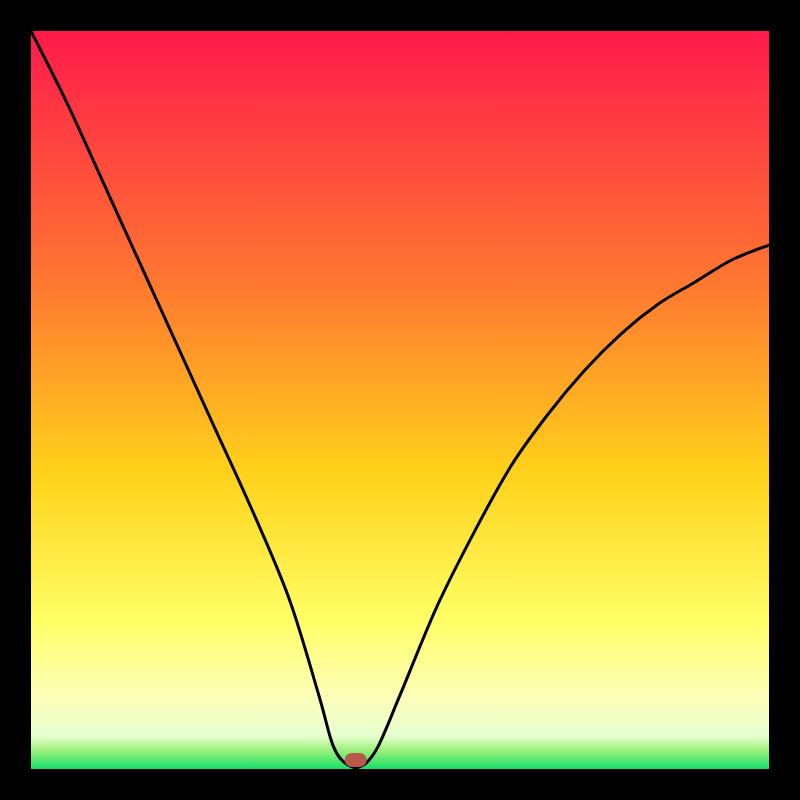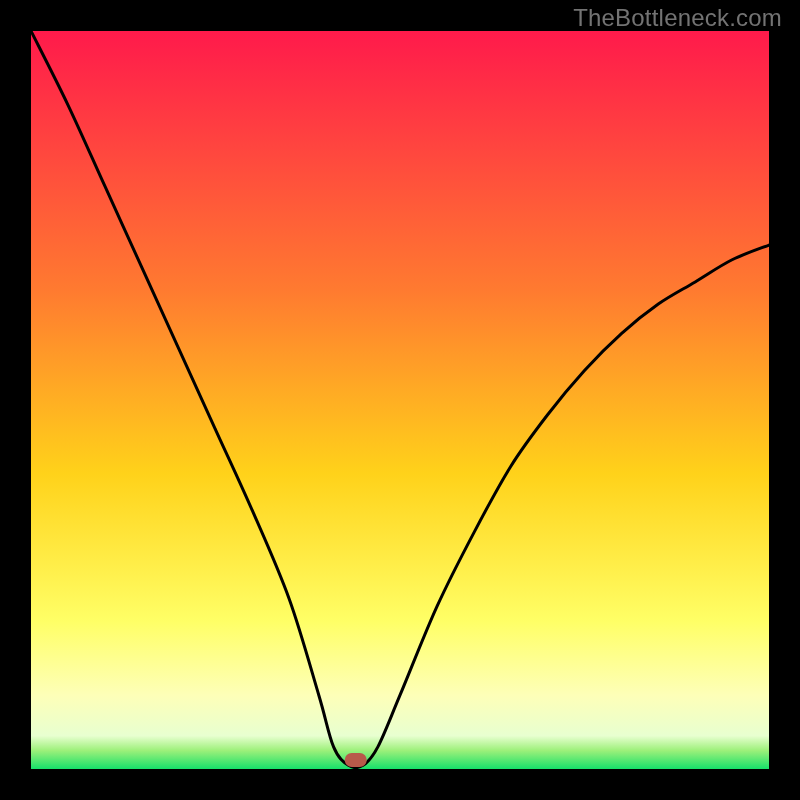--- a/index.html
+++ b/index.html
@@ -38,21 +38,20 @@
   .plot-area svg {
     display: block;
     width: 738px;
     height: 738px;
   }
 </style>
 </head>
 <body>
 
 <div class="frame">
-  <div class="watermark">TheBottleneck.com</div>
 
   <div class="plot-area">
     <svg viewBox="0 0 738 738">
       <defs>
         <linearGradient id="bg-grad" x1="0" y1="0" x2="0" y2="1">
             <stop offset="0%" stop-color="#ff1a4b"></stop>
             <stop offset="35%" stop-color="#ff7a30"></stop>
             <stop offset="60%" stop-color="#ffd21a"></stop>
             <stop offset="80%" stop-color="#ffff66"></stop>
             <stop offset="90%" stop-color="#fdffb8"></stop>

